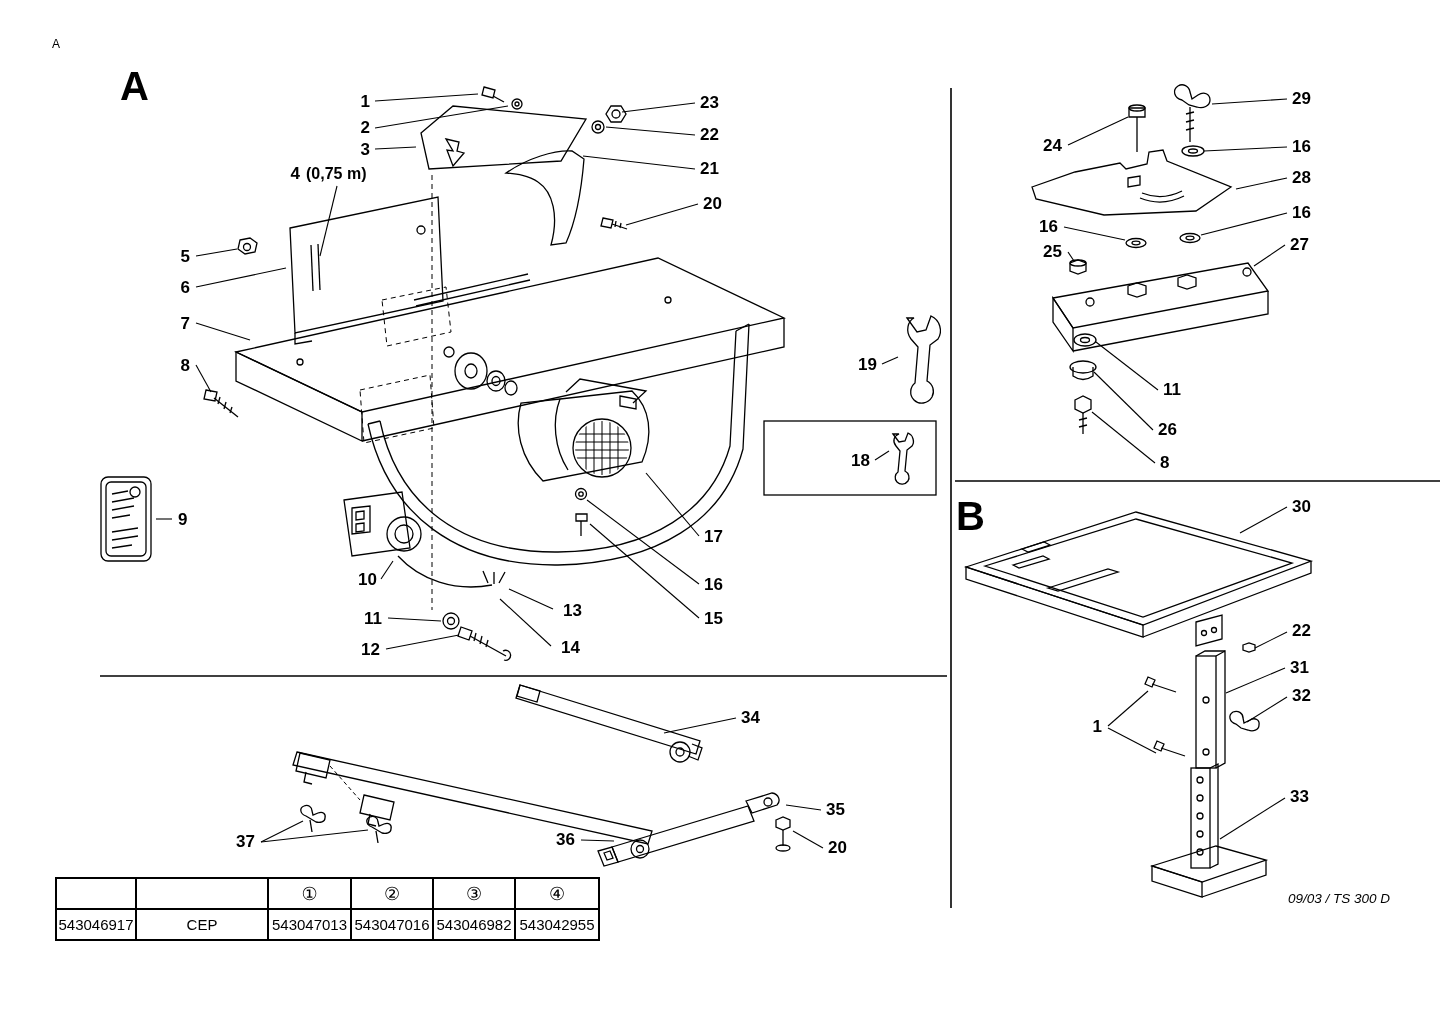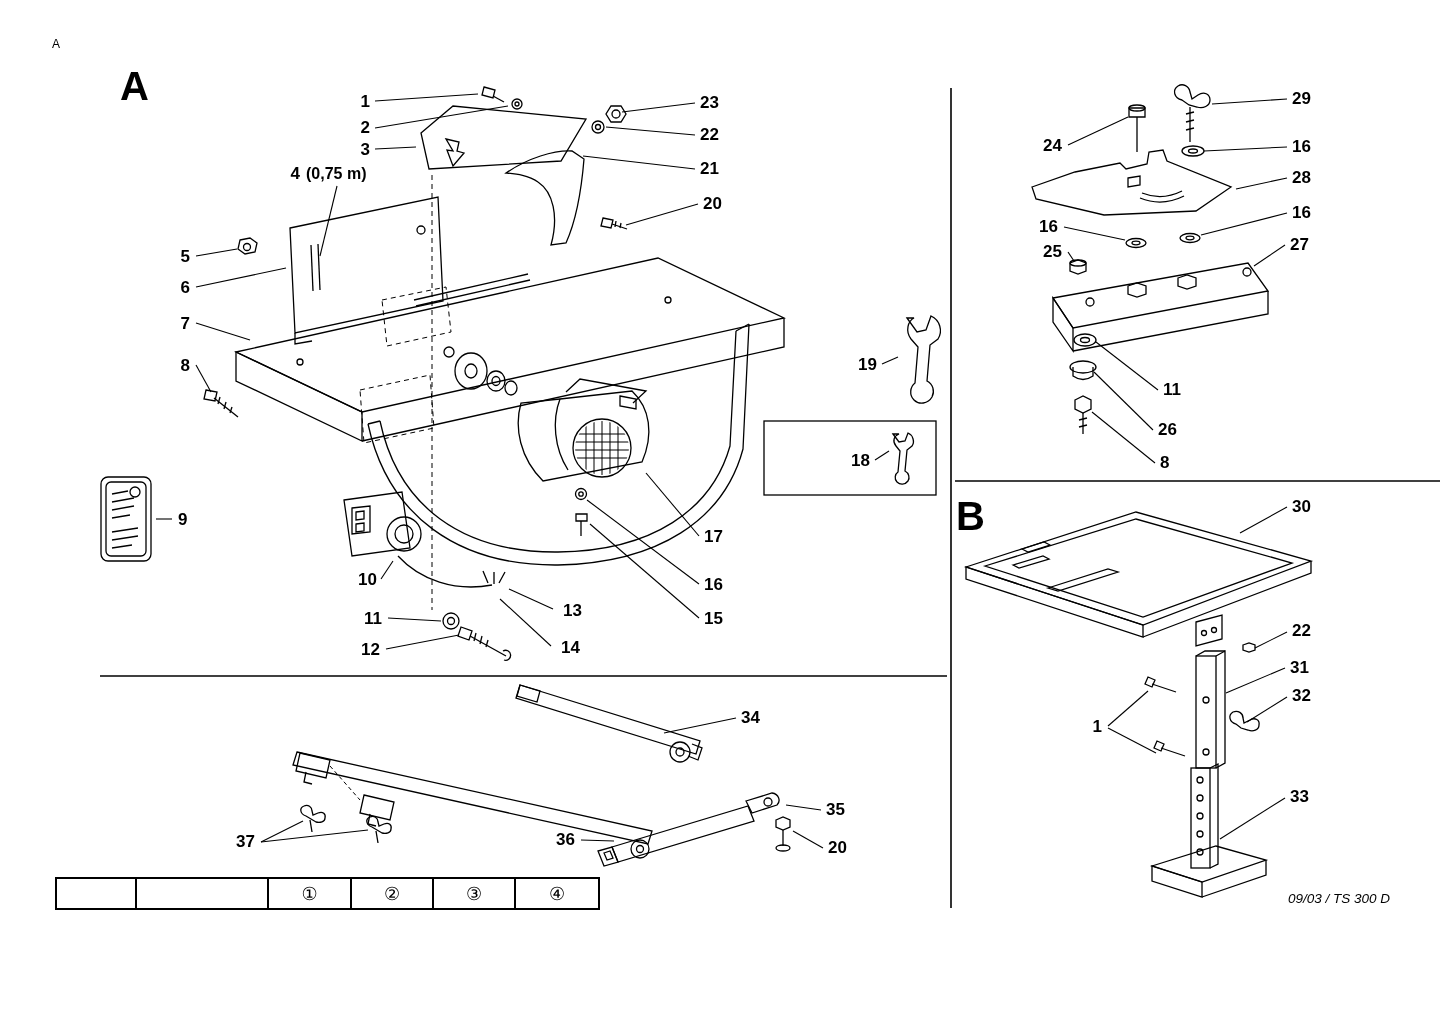--- a/index.html
+++ b/index.html
@@ -451,16 +451,24 @@
   </colgroup>
   <tbody>
         <tr>
     <td></td>
     <td></td>
     <td class="circ">①</td>
     <td class="circ">②</td>
     <td class="circ">③</td>
     <td class="circ">④</td>
   </tr>
+  <tr>
+    <td>543046917</td>
+    <td>CEP</td>
+    <td>543047013</td>
+    <td>543047016</td>
+    <td>543046982</td>
+    <td>543042955</td>
+  </tr>
 </tbody>
     </table>
 
 </div>
 
 </body></html>

